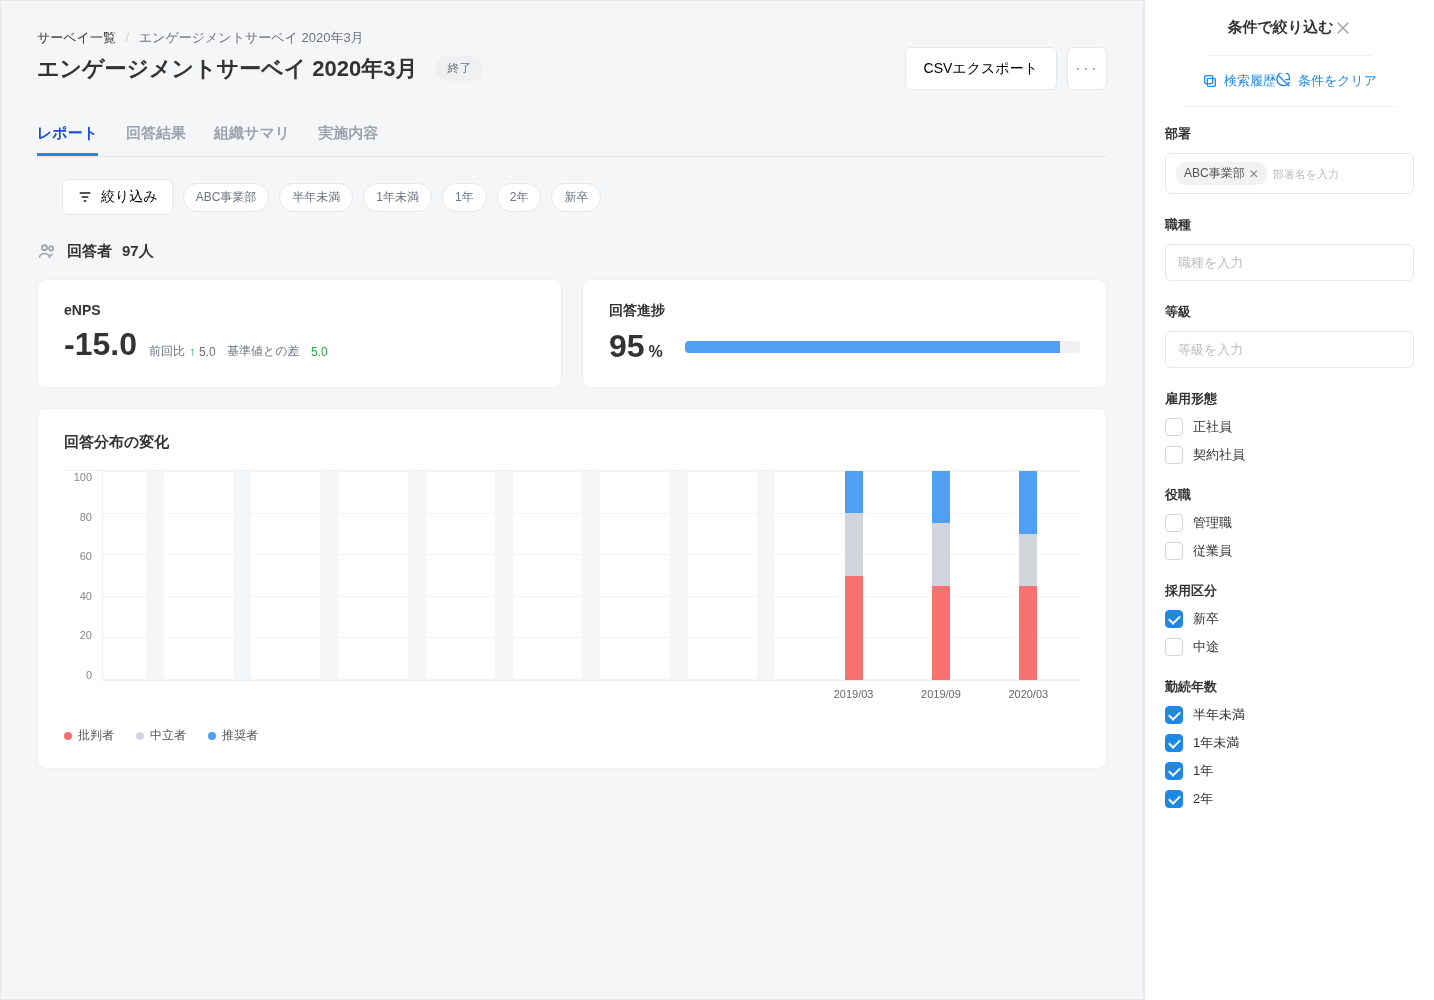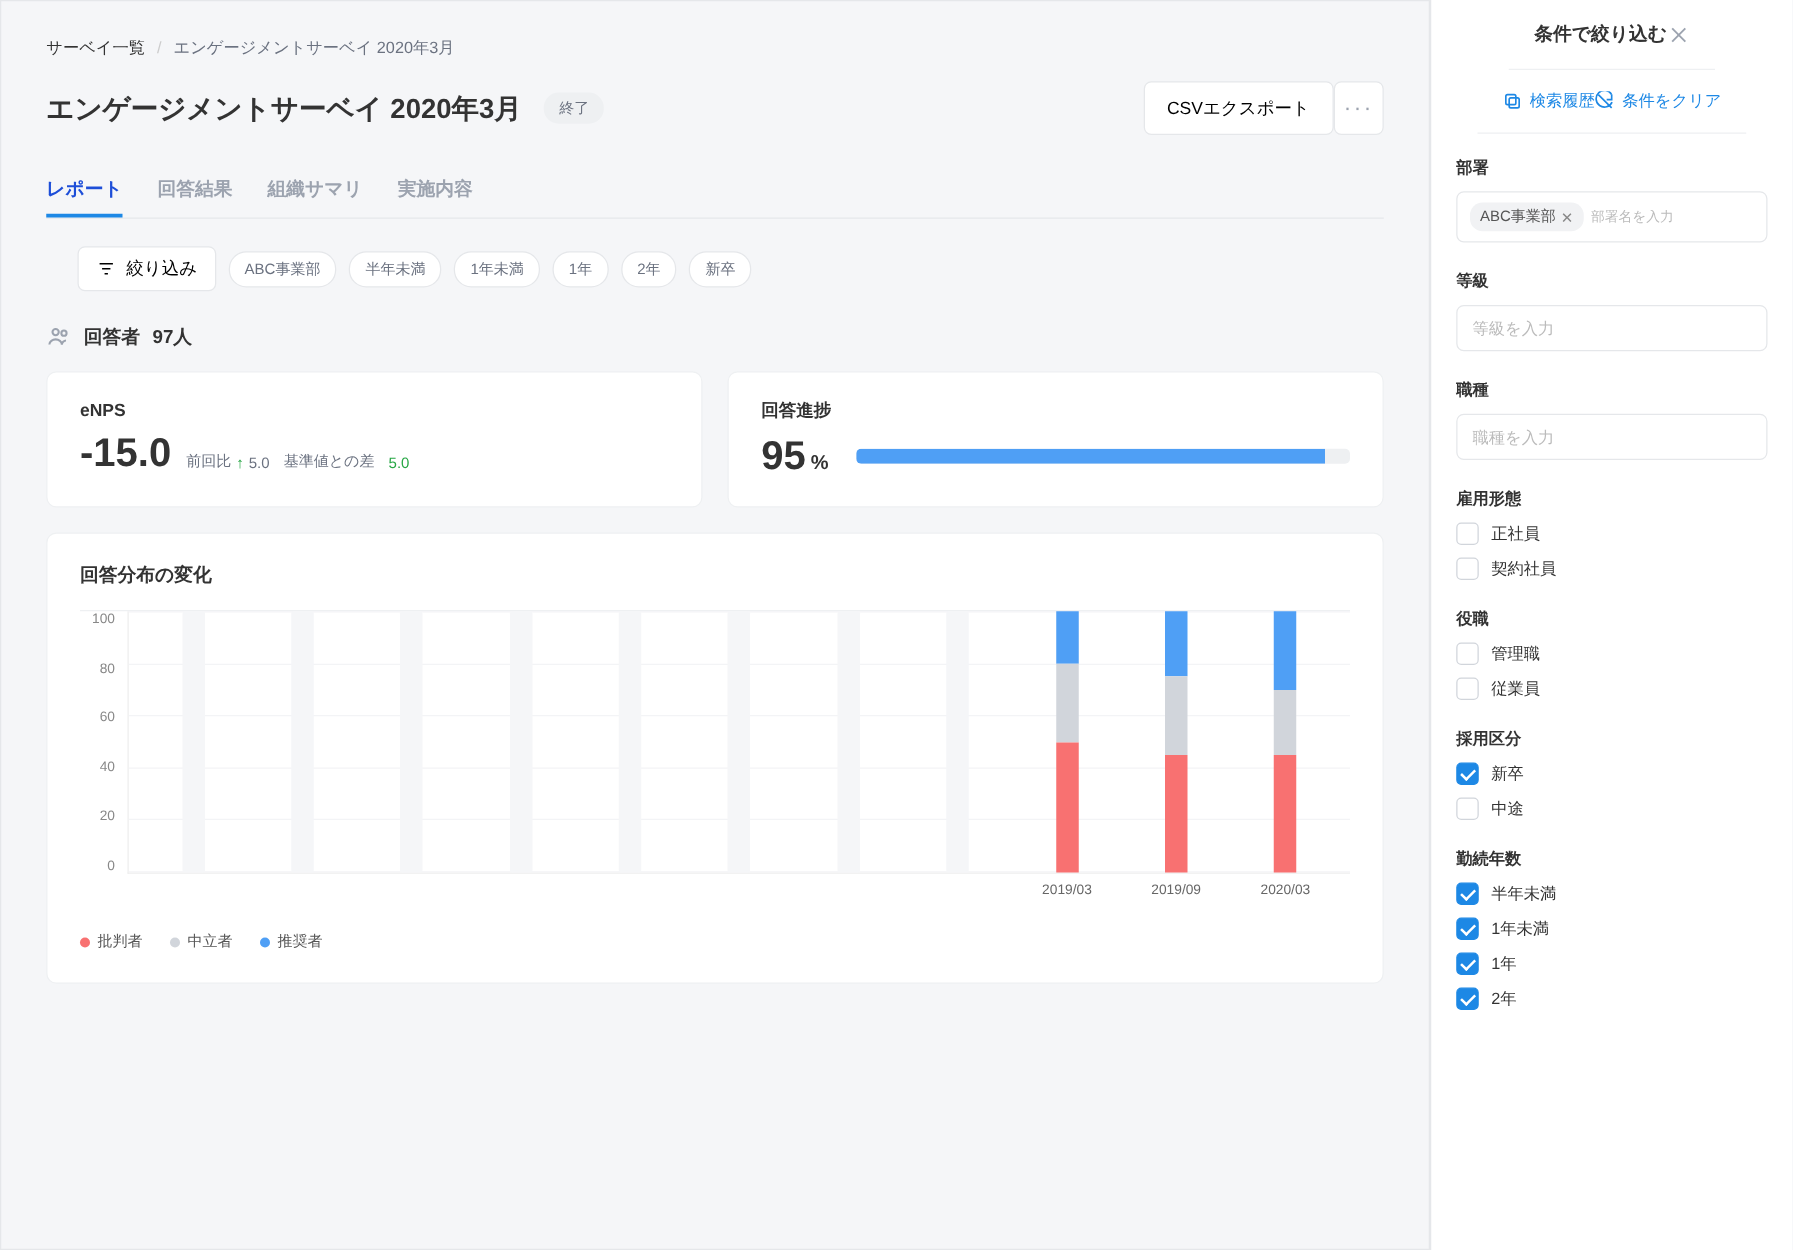--- a/index.html
+++ b/index.html
@@ -1,25 +1,25 @@
 <!DOCTYPE html>
 <html><head>
 <meta charset="utf-8">
 <style>
   * { box-sizing: border-box; margin: 0; padding: 0; }
   body { font-family: -apple-system, "Hiragino Kaku Gothic ProN", sans-serif; background: #f5f6f8; color: #333; display: flex; height: 1000px; width: 1434px; overflow: hidden; }
   .main { flex: 1; padding: 28px 36px; overflow-y: auto; border: 1px solid #e5e7ea; }
-  .breadcrumb { font-size: 13px; color: #6b7280; margin-bottom: 18px; }
+  .breadcrumb { font-size: 13px; color: #6b7280; }
   .breadcrumb a { color: #333; text-decoration: none; font-weight: 500; }
   .breadcrumb .sep { margin: 0 6px; color: #ccc; }
   .title-row { display: flex; align-items: center; justify-content: space-between; margin-bottom: 24px; }
   .title-left { display: flex; align-items: center; gap: 18px; }
   h1 { font-size: 22px; font-weight: 700; }
   .status-badge { font-size: 12px; color: #6b7280; background: #eef0f2; padding: 4px 12px; border-radius: 12px; }
-  .title-actions { display: flex; }
+  .title-actions { display: flex; gap: 10px; }
   .btn { background: #fff; border: 1px solid #e5e7ea; padding: 10px 18px; border-radius: 6px; font-size: 14px; font-weight: 500; cursor: pointer; }
   .btn-icon-only { width: 40px; display: flex; align-items: center; justify-content: center; color: #9ca3af; font-size: 18px; letter-spacing: 2px; }
   .tabs { display: flex; gap: 28px; border-bottom: 1px solid #e5e7ea; margin-bottom: 22px; }
   .tab { padding: 10px 0; font-size: 15px; font-weight: 600; color: #9ca3af; cursor: pointer; border-bottom: 3px solid transparent; }
   .tab.active { color: #1d4ed8; border-bottom-color: #1d88e5; }
   .filter-row { display: flex; gap: 10px; align-items: center; margin-bottom: 26px; padding-left: 25px; }
   .filter-btn { display: flex; gap: 8px; align-items: center; background: #fff; border: 1px solid #e5e7ea; padding: 8px 14px; border-radius: 6px; font-size: 14px; font-weight: 500; cursor: pointer; }
   .filter-chip { font-size: 12px; color: #6b7280; border: 1px solid #e5e7ea; padding: 5px 12px; border-radius: 14px; background: #fff; }
   .respondents { display: flex; gap: 10px; align-items: center; font-size: 15px; font-weight: 600; margin-bottom: 18px; color: #333; }
   .respondents svg { color: #9ca3af; }
@@ -258,26 +258,26 @@
       <div class="field-label">部署</div>
       <div class="tag-input">
         <span class="tag">
           <span>ABC事業部</span>
           <span class="x">✕</span>
         </span>
         <input placeholder="部署名を入力" style="">
       </div>
     </div>
     <div class="field-group">
+      <div class="field-label">職種</div>
+      <input class="text-input" placeholder="職種を入力" style="">
+    </div>
+    <div class="field-group">
       <div class="field-label">等級</div>
       <input class="text-input" placeholder="等級を入力" style="">
-    </div>
-    <div class="field-group">
-      <div class="field-label">職種</div>
-      <input class="text-input" placeholder="職種を入力" style="">
     </div>
 
     <div class="field-group" id="grp-employment">
         <div class="field-label">雇用形態</div>
         <div class="checklist">
           <div class="check-item">
             <span class="checkbox"></span>
             <span>正社員</span>
           </div>
           <div class="check-item">

